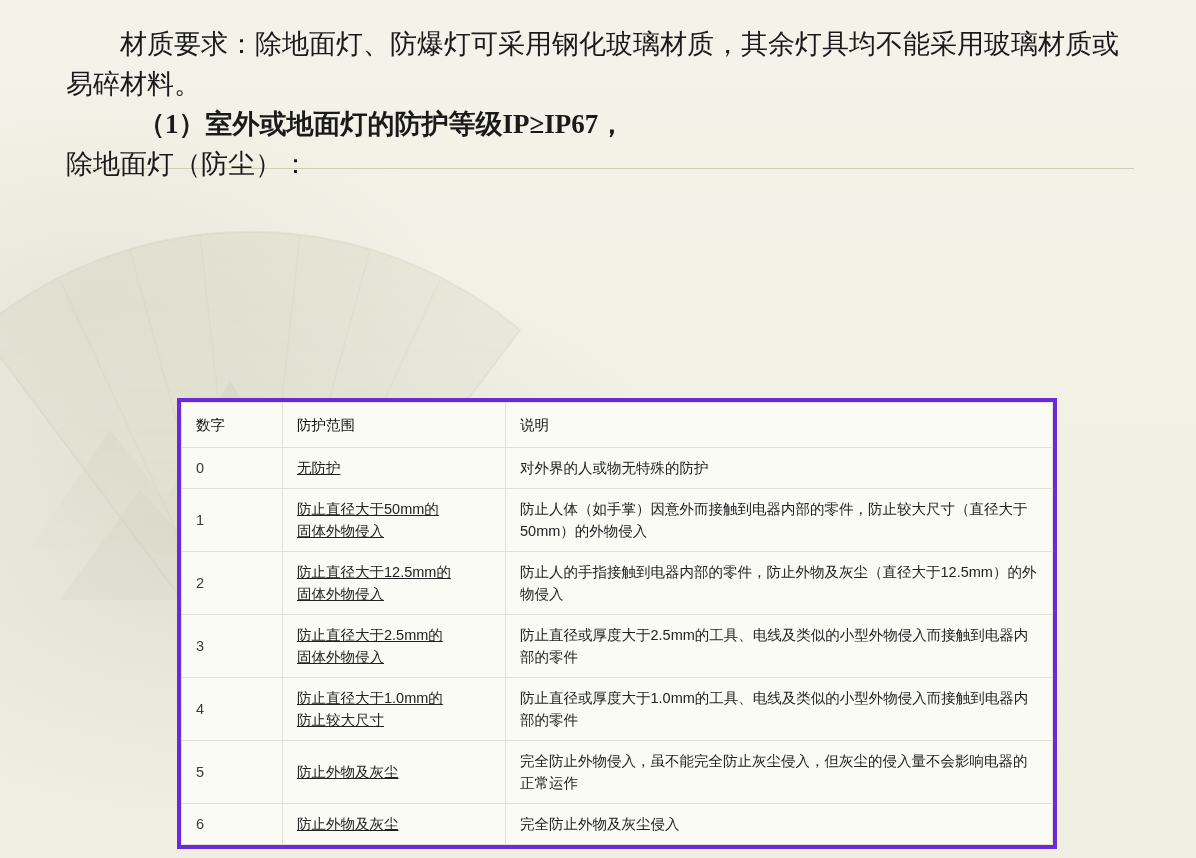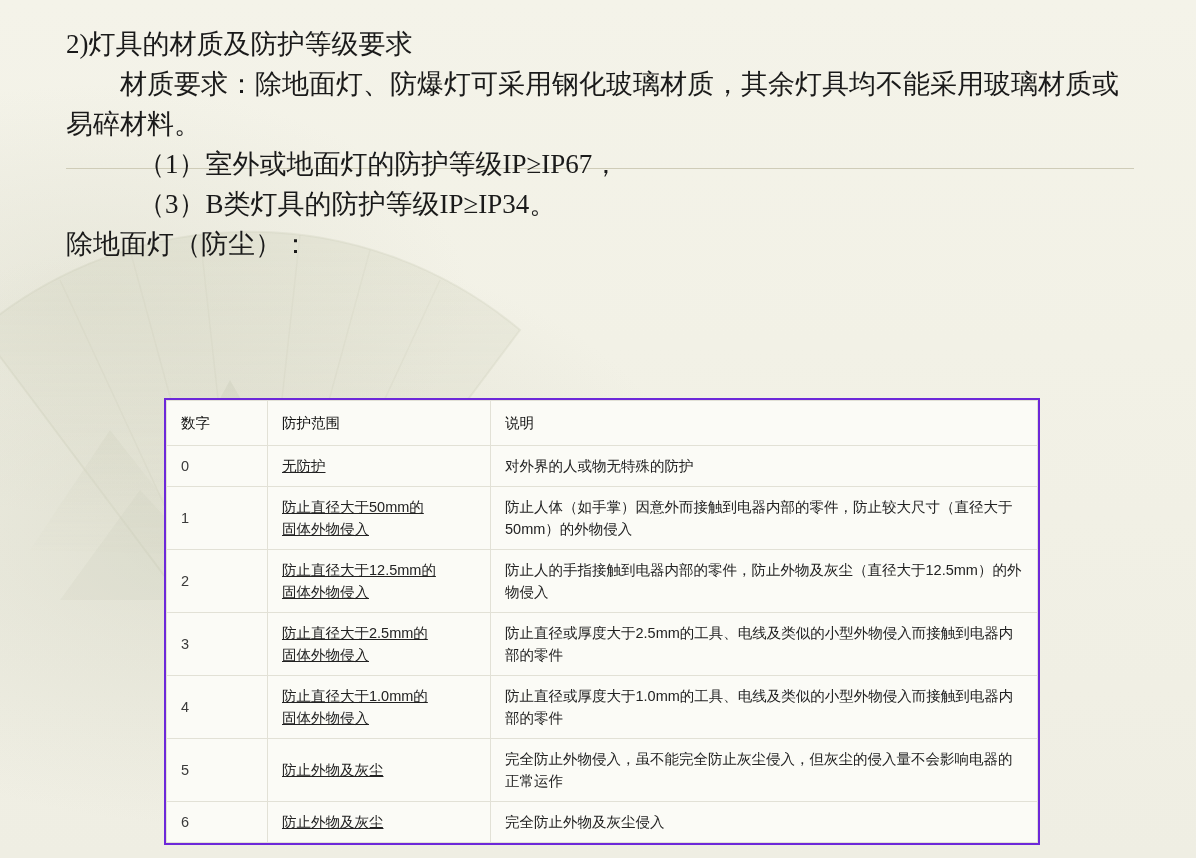--- a/index.html
+++ b/index.html
@@ -60,29 +60,29 @@
     font-size: 27px;
     line-height: 40px;
   }
   .body-text p {
     margin: 0 0 0 0;
     white-space: pre-wrap;
   }
   .ind-1 { text-indent: 0; }
   .ind-2 { text-indent: 54px; }
   .ind-3 { text-indent: 54px; }
-  .lvl-item { text-indent: 72px; }
+  .lvl-item { text-indent: 72px; font-weight: bold; }
 
   .tbl-wrap {
     position: absolute;
-    left: 164px;
+    left: 177px;
     top: 398px;
     width: 872px;
     background: #0c4a6e;
-    border: 2px solid #6d28d9;
+    border: 4px solid #6d28d9;
     box-shadow: 0 0 0 0 rgba(0,0,0,0);
   }
   table.ip-table {
     border-collapse: collapse;
     width: 872px;
     font-family: "Liberation Sans", "DejaVu Sans", sans-serif;
     font-size: 14.5px;
     color: #222;
     background: #fbfbf6;
   }
@@ -131,24 +131,22 @@
   </g>
   <path d="M90 420 L170 300 L225 370 L290 250 L370 390 L430 320 L520 430 Z" fill="url(#mtG)"></path>
   <path d="M120 470 L200 360 L265 430 L330 330 L415 450 L470 390 L545 470 Z" fill="#b4b89f" fill-opacity="0.18"></path>
 </svg>
 
 <div class="page">
 
   <div class="hr-line"></div>
 
   <div class="body-text">
-    <p class="ind-1">2)灯具的材质及防护等级要求</p>
     <p class="ind-2">材质要求：除地面灯、防爆灯可采用钢化玻璃材质，其余灯具均不能采用玻璃材质或易碎材料。</p>
     <p class="lvl-item">（1）室外或地面灯的防护等级IP≥IP67，</p>
-    <p class="lvl-item">（3）B类灯具的防护等级IP≥IP34。</p>
     <p class="ind-1">除地面灯（防尘）：</p>
   </div>
 
   <div class="tbl-wrap">
     <table class="ip-table">
       <tbody>
         <tr class="head">
           <td class="c-num">数字</td>
           <td class="c-scope">防护范围</td>
           <td class="c-desc">说明</td>
@@ -177,21 +175,21 @@
         <tr>
           <td class="c-num">3</td>
           <td class="c-scope nowrap-cell">防止直径大于2.5mm的
 固体外物侵入</td>
           <td class="c-desc">防止直径或厚度大于2.5mm的工具、电线及类似的小型外物侵入而接触到电器内部的零件</td>
         </tr>
 
         <tr>
           <td class="c-num">4</td>
           <td class="c-scope nowrap-cell">防止直径大于1.0mm的
-固体外物侵入</td>
+防止较大尺寸</td>
           <td class="c-desc">防止直径或厚度大于1.0mm的工具、电线及类似的小型外物侵入而接触到电器内部的零件</td>
         </tr>
 
         <tr>
           <td class="c-num">5</td>
           <td class="c-scope nowrap-cell">防止外物及灰尘</td>
           <td class="c-desc">完全防止外物侵入，虽不能完全防止灰尘侵入，但灰尘的侵入量不会影响电器的正常运作</td>
         </tr>
 
         <tr>

